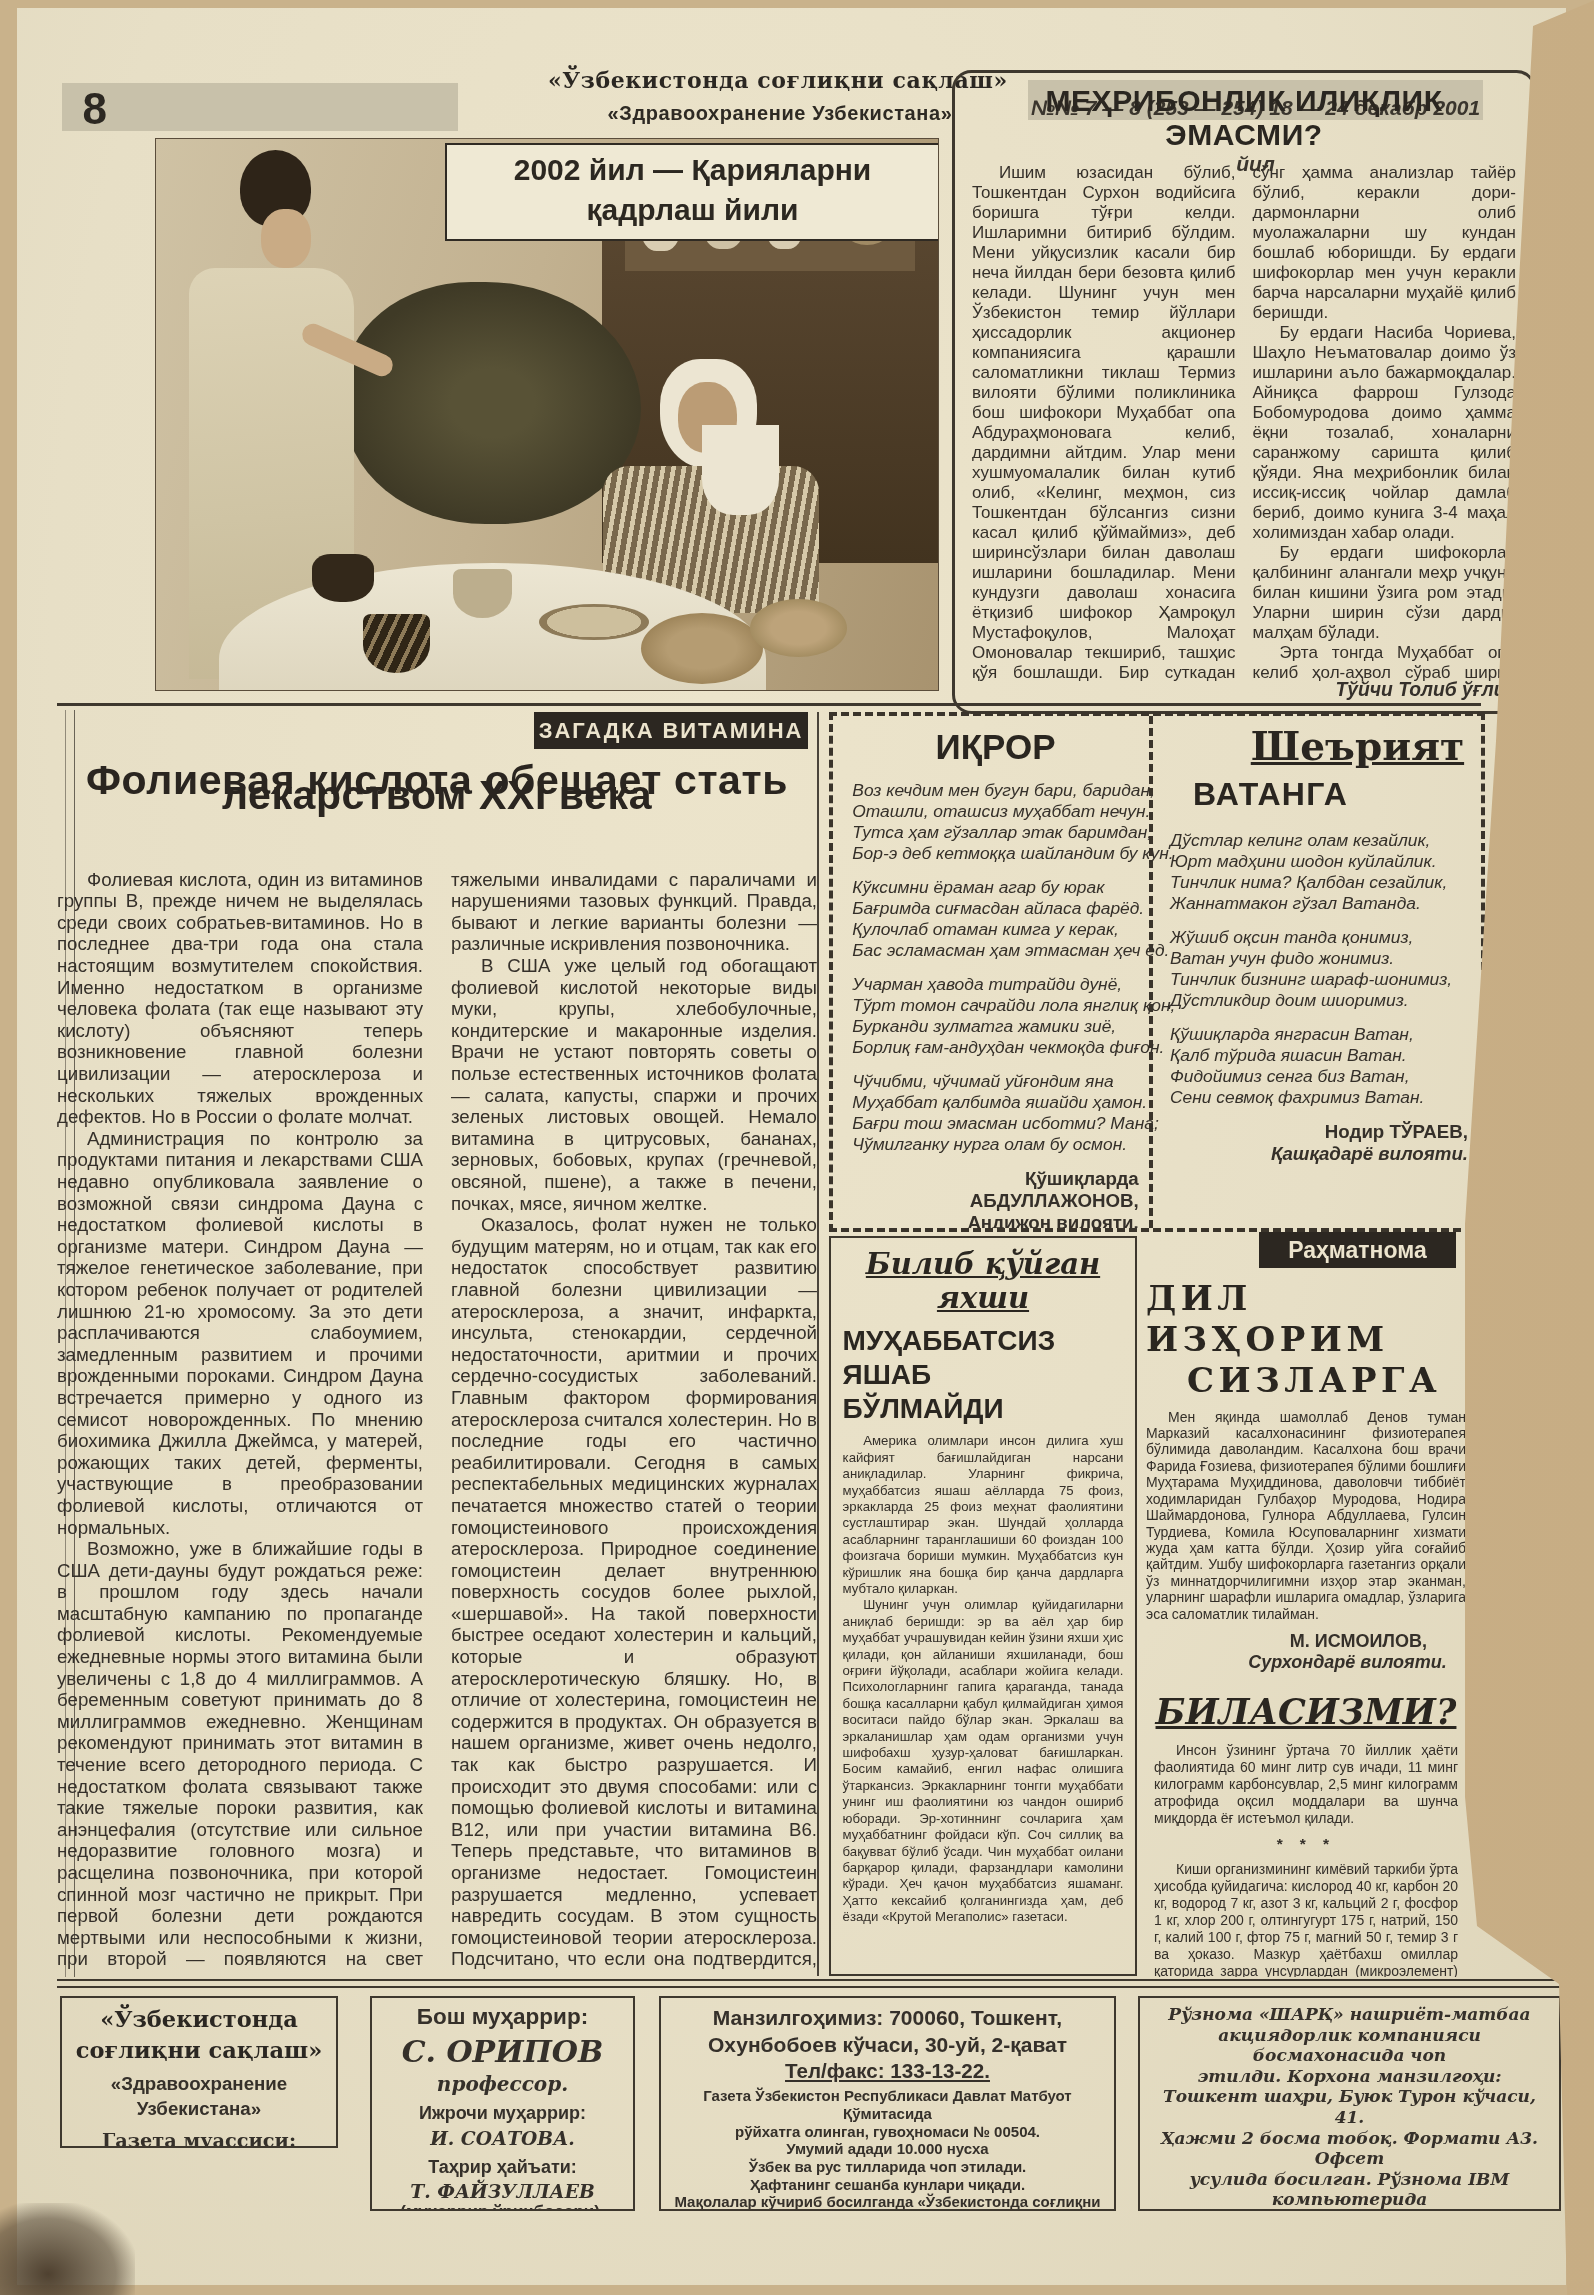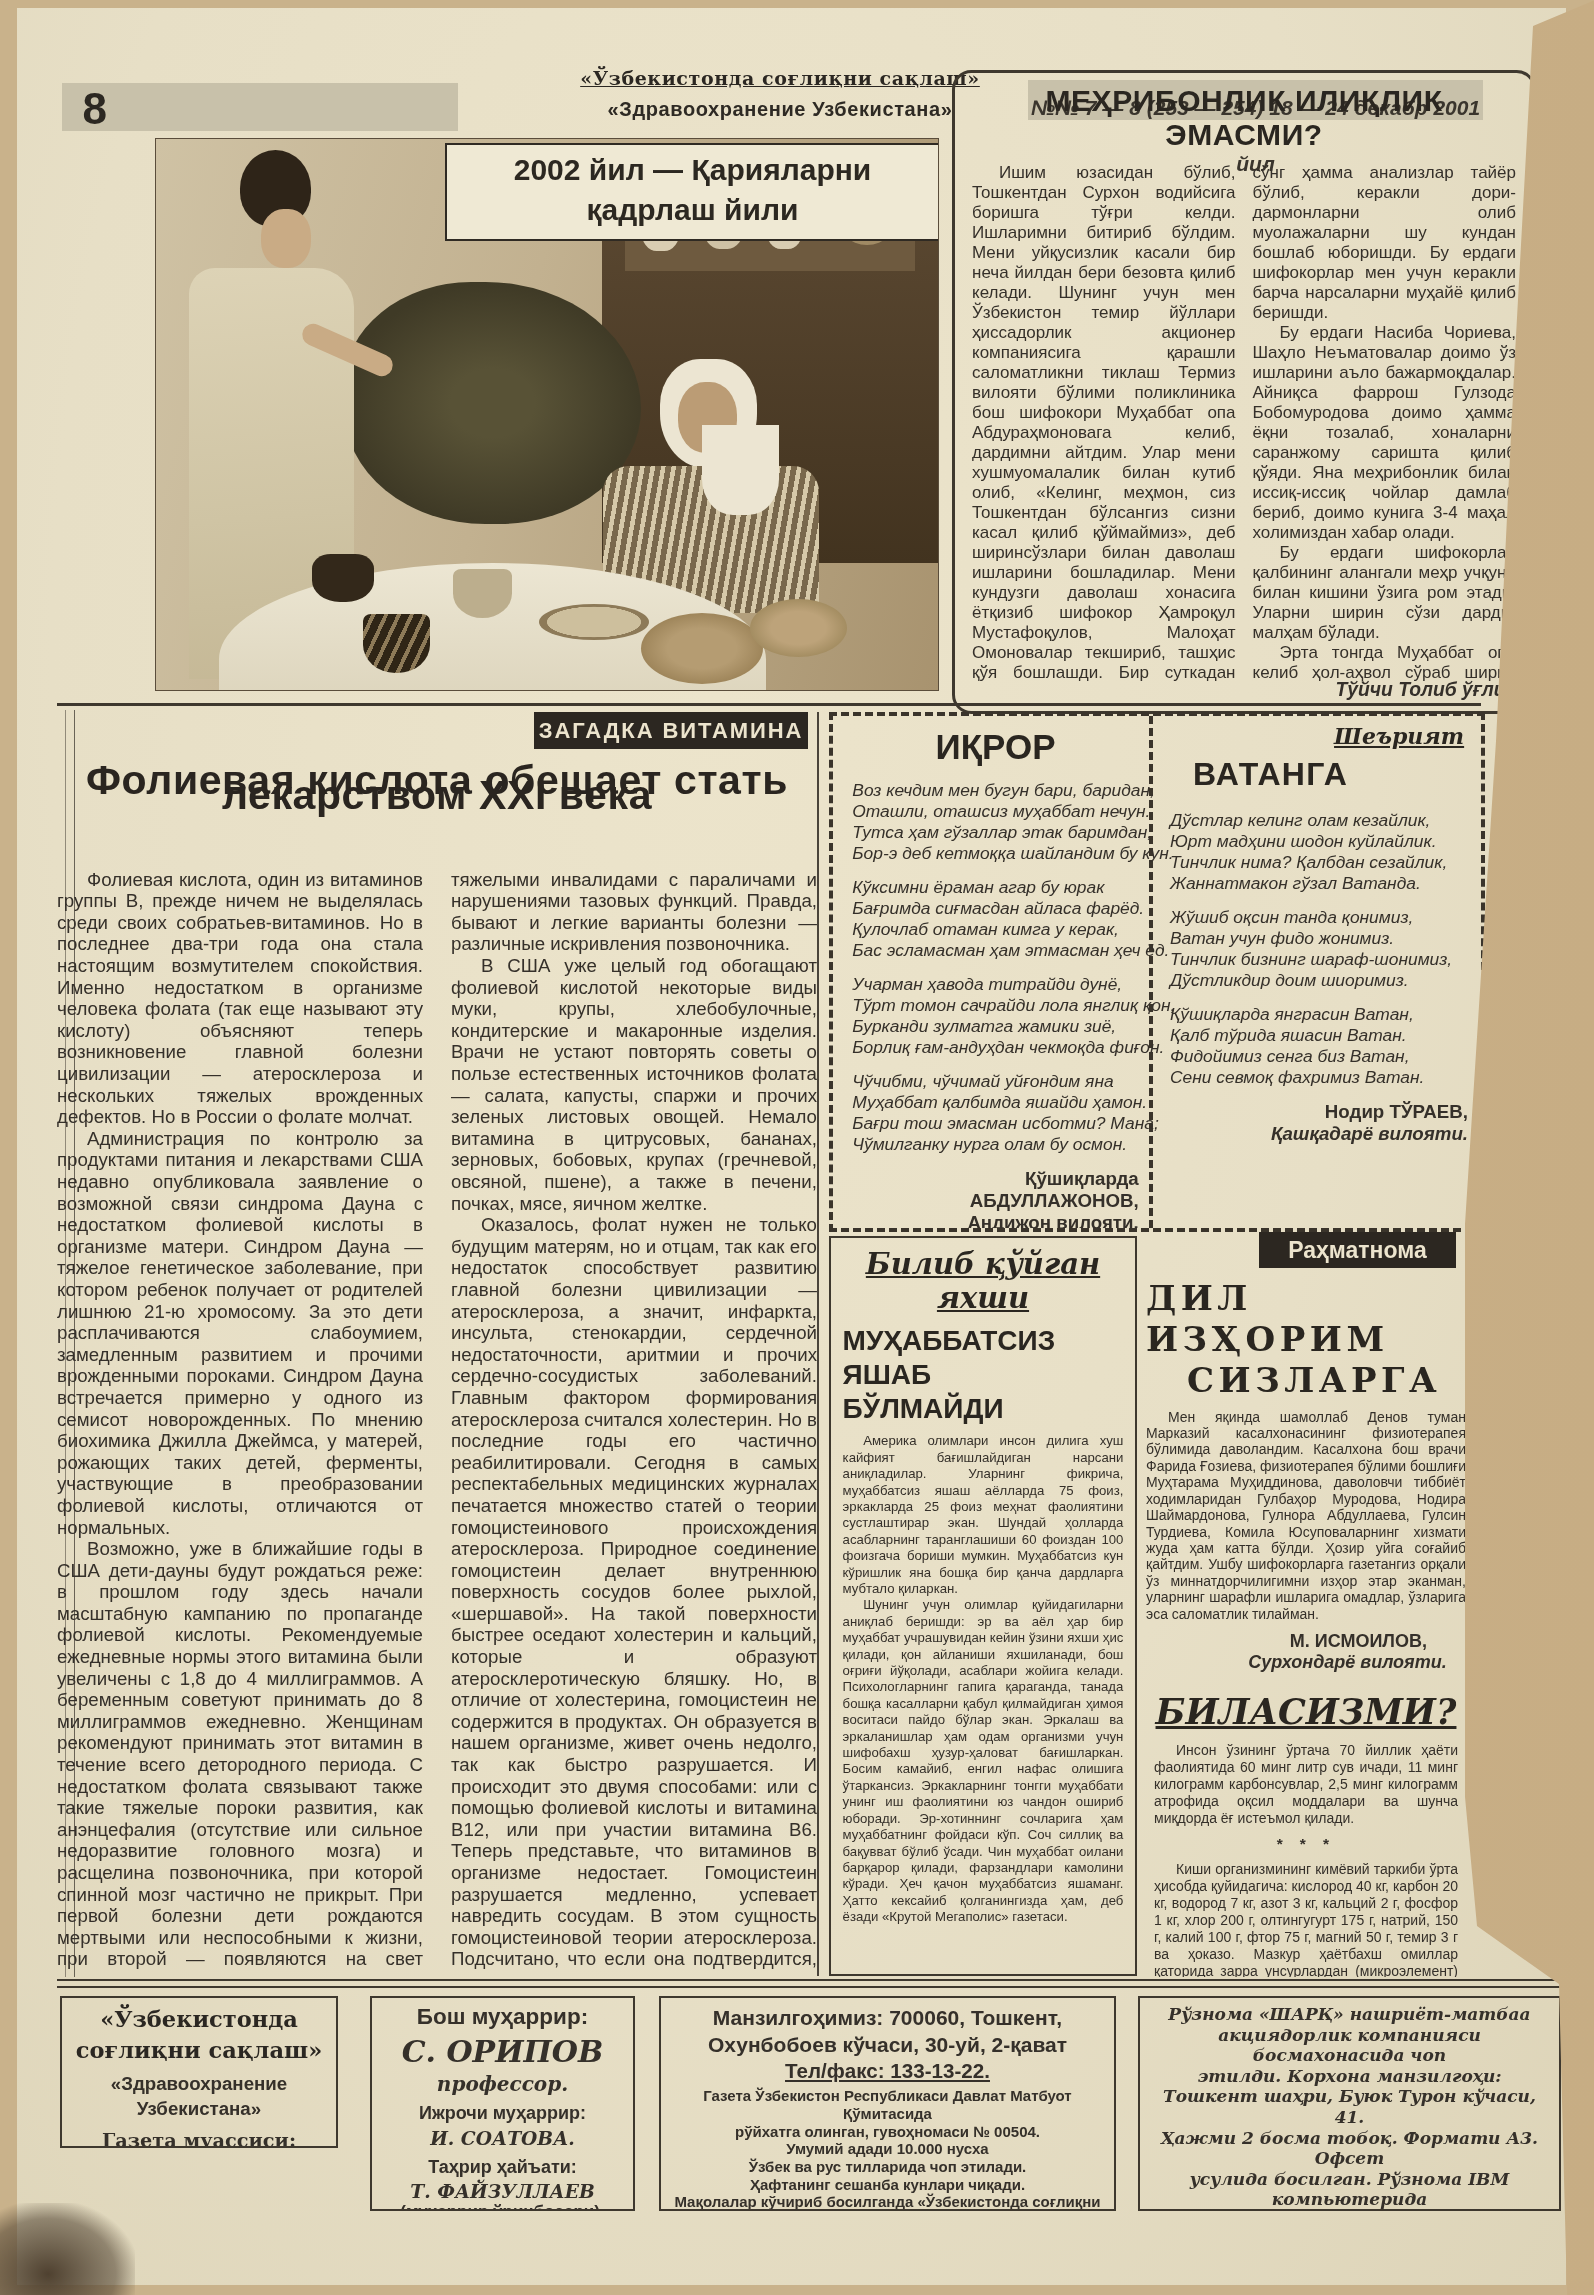--- a/index.html
+++ b/index.html
@@ -8,21 +8,21 @@
     radial-gradient(ellipse at 45% 30%, #ece4cb 0%, #e7dfc6 55%, #ddd4b8 100%);overflow:hidden;}
   .abs{position:absolute;}
   
   #wedge{position:absolute;top:0;right:0;width:1595px;height:2295px;pointer-events:none;
     clip-path:polygon(1533px 26px,1595px 0px,1595px 2295px,1567px 2295px,1559px 1984px,1477px 1926px,1465px 1797px,1465px 1224px,1496px 741px,1515px 354px,1533px 26px);
     background:linear-gradient(90deg,#cdb690,#c7ad84);}
   #smudge{position:absolute;left:-39px;top:2203px;width:174px;height:142px;background:radial-gradient(ellipse,#4f4130 0%,rgba(79,65,48,.55) 55%,rgba(79,65,48,0) 75%);}
   
   .grayband{background:#c8c1aa;}
   #page-num{font-size:44px;font-weight:bold;color:#2c2822;}
-  #nameplate1{font-family:"DejaVu Serif",serif;font-weight:bold;font-size:19px;letter-spacing:0.6px;color:#2b2722;text-align:center;text-decoration:underline;}
+  #nameplate1{font-family:"DejaVu Serif",serif;font-weight:bold;font-size:22px;letter-spacing:0.6px;color:#2b2722;text-align:left;}
   #nameplate2{font-weight:bold;font-size:20px;text-align:center;color:#2e2a24;letter-spacing:0.6px;}
   #issue-line{font-style:italic;font-weight:bold;font-size:21px;text-align:center;color:#3a352d;}
   
   #photo{background:linear-gradient(105deg,#cfc2a4 0%,#c2b190 45%,#a8936f 100%);border:1.9px solid #5a4d3b;overflow:hidden;}
   .ph{position:absolute;}
   #caption-box{background:#efe9d4;border:2.6px solid #2f2a23;text-align:center;}
   .cap-line{font-size:30px;font-weight:bold;color:#2c2821;line-height:40px;}
   
   #mehr-box{border:3.2px solid #3e382e;border-radius:19.3px;padding:10.3px 17px 6.4px 17px;overflow:hidden;}
   #mehr-title{text-align:center;font-size:30px;font-weight:800;letter-spacing:0.6px;color:#2a2620;margin:1.3px 0 10.3px 0;}
@@ -39,21 +39,21 @@
   #folic-body p{margin:0;text-indent:30px;}
   
   #poems-box{border:4.5px dashed #3a342b;display:flex;overflow:hidden;}
   #iqror-col{width:320px;border-right:4.5px dashed #3a342b;padding:6.4px 10.3px 0 19.3px;box-sizing:border-box;}
   #vatanga-col{flex:1;padding:5.2px 13px 0 17px;box-sizing:border-box;}
   #iqror-title{text-align:center;font-size:35px;font-weight:800;margin:5.2px 0 13px 0;color:#2a2620;}
   .poem-line{font-style:italic;font-size:17.4px;line-height:21px;white-space:nowrap;}
   .stanza{margin-bottom:13px;}
   .poem-author{text-align:right;font-weight:bold;font-size:18.7px;margin-top:10.3px;}
   .poem-region{text-align:right;font-weight:bold;font-size:18.7px;}
-  #sheriyat{font-family:"DejaVu Serif",serif;font-style:italic;font-weight:bold;font-size:22px;text-align:right;text-decoration:underline;color:#2a2620;margin:2.6px 3.9px 6.4px 0;}
+  #sheriyat{font-family:"DejaVu Serif",serif;font-weight:bold;font-size:39px;text-align:right;text-decoration:underline;color:#2a2620;margin:2.6px 3.9px 6.4px 0;}
   #vatanga-title{font-weight:800;font-size:32px;letter-spacing:1.3px;margin:0 0 17px 23px;color:#2a2620;}
   
   #muh-box{border:2.6px solid #3e382e;padding:6.4px 11.6px;box-sizing:border-box;overflow:hidden;}
   #muh-rubric{font-family:"DejaVu Serif",serif;font-style:italic;font-weight:bold;font-size:29px;text-decoration:underline;text-align:center;margin:2.6px 0 9px 0;color:#2a2620;}
   .muh-title{font-weight:800;font-size:28px;line-height:34px;color:#2a2620;}
   #muh-body{margin-top:7.7px;text-align:justify;font-size:13.2px;line-height:16.4px;}
   #muh-body p{margin:0;text-indent:20.6px;}
   
   #rcol{overflow:hidden;}
   #rahmat-label{background:#2c2721;color:#ece4cd;font-weight:bold;font-size:23px;text-align:center;line-height:36px;width:197px;margin-left:113px;}

